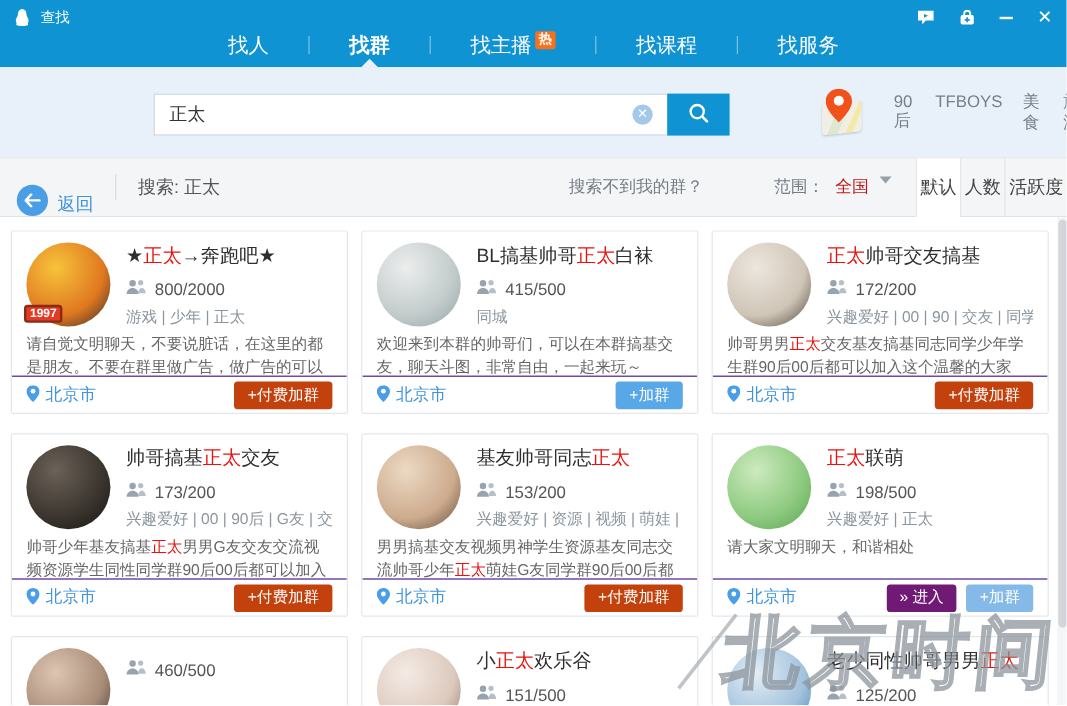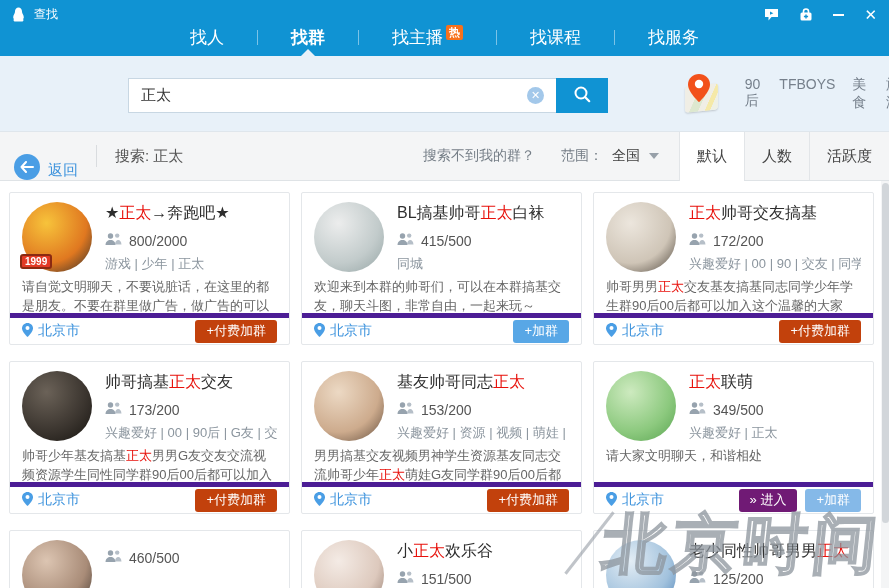--- a/index.html
+++ b/index.html
@@ -43,47 +43,47 @@
 
   
   .filter-bar { height:50px; background:#f4f5f6; border-top:1px solid #dfe6ec; border-bottom:1px solid #dfe3e6;
     display:flex; align-items:stretch; }
   .back-btn { display:flex; align-items:flex-end; gap:8px; margin-left:14px; color:#3d93dd; font-size:15px; cursor:pointer; }
   .back-circle { width:26px; height:26px; border-radius:50%; background:#4a9ee5; display:flex; align-items:center; justify-content:center; }
   .fb-divider { width:1px; background:#d9dcdf; margin:13px 18px; }
   .search-term { align-self:center; color:#555; font-size:15px; }
   .fb-right { margin-left:auto; display:flex; align-items:stretch; }
   .cant-find { align-self:center; color:#757e87; font-size:14px; margin-right:26px; cursor:pointer; }
-  .scope { align-self:center; display:flex; align-items:center; gap:9px; margin-right:20px; cursor:pointer; }
+  .scope { align-self:center; display:flex; align-items:flex-start; gap:9px; margin-right:20px; cursor:pointer;margin-left:33px; }
   .scope-label { color:#757e87; font-size:14px; }
-  .scope-value { color:#404040; font-size:14px; }
+  .scope-value { color:#b91c1c; font-size:14px; }
   .caret-down { width:0; height:0; border-left:5px solid transparent; border-right:5px solid transparent; border-top:6px solid #97a0a9; }
   .sort-tabs { display:flex; align-items:stretch; }
-  .sort-tab { display:flex; align-items:center; justify-content:center; padding:0 17px; font-size:15px; color:#444;
+  .sort-tab { display:flex; align-items:center; justify-content:center; padding:0 3px; font-size:15px; color:#444;
     border-left:1px solid #e2e5e8; cursor:pointer; }
   .sort-tab.active { background:#fff; margin-bottom:-1px; }
 
   
   .content { position:relative; height:407px; background:#fff; overflow:hidden; }
   .cards-grid { position:absolute; left:9px; top:11px; display:grid; grid-template-columns:repeat(3,281px);
     column-gap:11px; row-gap:16px; }
   .group-card { width:281px; height:153px; background:#fff; border:1px solid #e4e7ea; border-radius:2px;
     display:flex; flex-direction:column; overflow:hidden; cursor:pointer; }
   .card-body { flex:1; padding:9px 12px 0; overflow:hidden; }
   .card-top { display:flex; }
   .avatar { width:70px; height:70px; border-radius:50%; flex:none; position:relative; }
   .avatar-badge { position:absolute; left:-2px; bottom:3px; background:#e23a25; border:2px solid #8a2a12;
     border-radius:3px; color:#fff; font-size:10px; font-weight:bold; line-height:11px; padding:0 3px; }
   .card-info { margin-left:13px; min-width:0; padding-top:1px; }
   .card-title { font-size:16px; color:#2e2e2e; white-space:nowrap; overflow:hidden; }
   .hl { color:#e8110b; }
   .member-row { margin-top:8px; display:flex; align-items:center; gap:7px; color:#555; font-size:14px; }
   .tag-row { margin-top:6px; color:#8b959e; font-size:13px; white-space:nowrap; overflow:hidden; }
   .card-desc { margin-top:4px; color:#666; font-size:13px; line-height:19px; height:38px; overflow:hidden; }
-  .card-footer { flex:none; height:31px; border-top:5px solid #4c1d95; display:flex; align-items:center; padding:4px 12px; }
+  .card-footer { flex:none; height:31px; border-top:1px solid #4c1d95; display:flex; align-items:center; padding:4px 12px; }
   .loc { display:flex; align-items:center; gap:5px; color:#3d93dd; font-size:14px; }
   .btn-group { margin-left:auto; display:flex; gap:8px; }
   .join-btn { height:23px; padding:0 11px; border:none; border-radius:3px; color:#fff; font-size:13px;
     display:flex; align-items:center; cursor:pointer; font-family:inherit; }
   .join-btn.orange { background:#c2410c; }
   .join-btn.blue   { background:#58a7e6; }
   .join-btn.light  { background:#701a75; }
   .join-btn.mid    { background:#85b9e8; }
 
   
@@ -199,21 +199,21 @@
         </span>
     </div>
   </div>
 
   <div class="content">
     <div class="cards-grid" id="cards-grid">
         <div class="group-card">
           <div class="card-body">
             <div class="card-top">
               <div class="avatar" style="background: radial-gradient(circle at 35% 30%, rgb(247, 195, 59), rgb(224, 120, 32) 60%, rgb(43, 43, 43));">
-                <span class="avatar-badge">1999</span>
+                <span class="avatar-badge">1997</span>
               </div>
               <div class="card-info">
                 <div class="card-title"><span>★</span><span class="hl">正太</span><span>→奔跑吧★</span></div>
                 <div class="member-row">
                   <span><svg width="17" height="14" viewBox="0 0 17 14">
                       <circle cx="5.5" cy="4" r="2.7" fill="#97a3ae"></circle>
                       <path d="M.5 13c0-3 2.2-5 5-5s5 2 5 5z" fill="#97a3ae"></path>
                       <circle cx="12.2" cy="3.6" r="2.2" fill="#b6bfc8"></circle>
                       <path d="M9.9 12.4c.3-2.8 1.6-4.5 3.3-4.5 1.8 0 3 1.7 3.3 4.5z" fill="#b6bfc8"></path>
                     </svg></span>
@@ -375,21 +375,21 @@
               <div class="avatar" style="background: radial-gradient(circle at 35% 30%, rgb(205, 234, 191), rgb(140, 201, 126) 60%, rgb(88, 163, 80));"></div>
               <div class="card-info">
                 <div class="card-title"><span class="hl">正太</span><span>联萌</span></div>
                 <div class="member-row">
                   <span><svg width="17" height="14" viewBox="0 0 17 14">
                       <circle cx="5.5" cy="4" r="2.7" fill="#97a3ae"></circle>
                       <path d="M.5 13c0-3 2.2-5 5-5s5 2 5 5z" fill="#97a3ae"></path>
                       <circle cx="12.2" cy="3.6" r="2.2" fill="#b6bfc8"></circle>
                       <path d="M9.9 12.4c.3-2.8 1.6-4.5 3.3-4.5 1.8 0 3 1.7 3.3 4.5z" fill="#b6bfc8"></path>
                     </svg></span>
-                  <span>349/500</span>
+                  <span>198/500</span>
                 </div>
                 <div class="tag-row">兴趣爱好 | 正太</div>
               </div>
             </div>
             <div class="card-desc"><span>请大家文明聊天，和谐相处</span></div>
           </div>
           <div class="card-footer">
             <span class="loc">
               <span><svg width="11" height="14" viewBox="0 0 11 14">
                   <path d="M5.5 0C2.5 0 0 2.3 0 5.2 0 9 5.5 14 5.5 14S11 9 11 5.2C11 2.3 8.5 0 5.5 0z" fill="#4a9ee5"></path>

